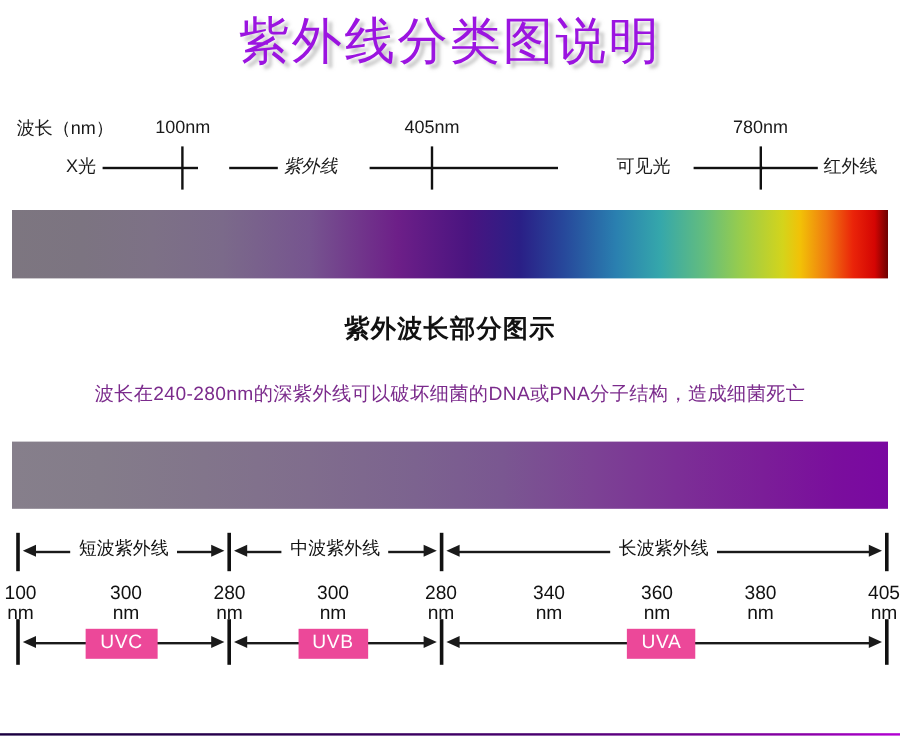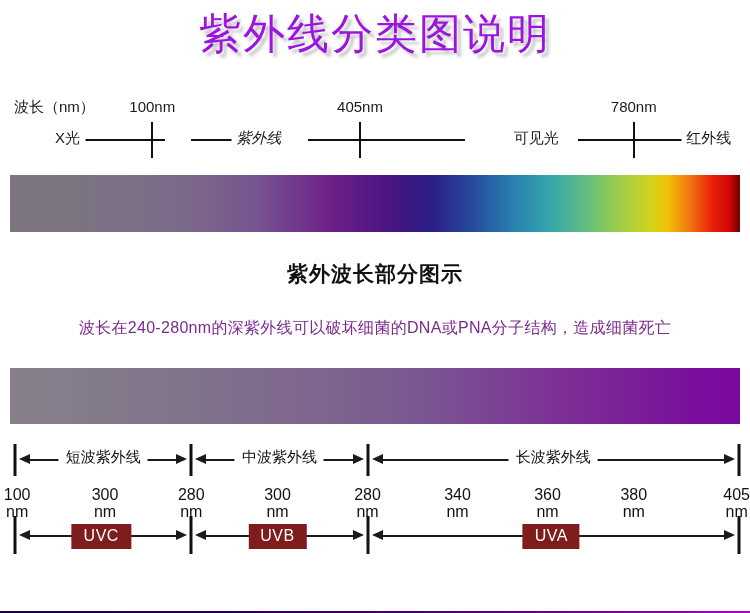--- a/index.html
+++ b/index.html
@@ -209,21 +209,21 @@
     line-height: 1.05;
     white-space: nowrap;
   }
   .scale-num .unit { display: block; font-size: 16px; }
   .scale-num.first { transform: none; }
   .scale-num.last  { transform: translateX(-100%); }
 
   .uv-badge {
     position: absolute;
     top: 524px;
-    background: #7f1d1d;
+    background: #ec4899;
     color: #ffffff;
     font-size: 16px;
     padding: 3px 12px 4px;
     transform: translateX(-50%);
     letter-spacing: 0.5px;
     white-space: nowrap;
   }
 
   .bottom-rule {
     position: absolute;

